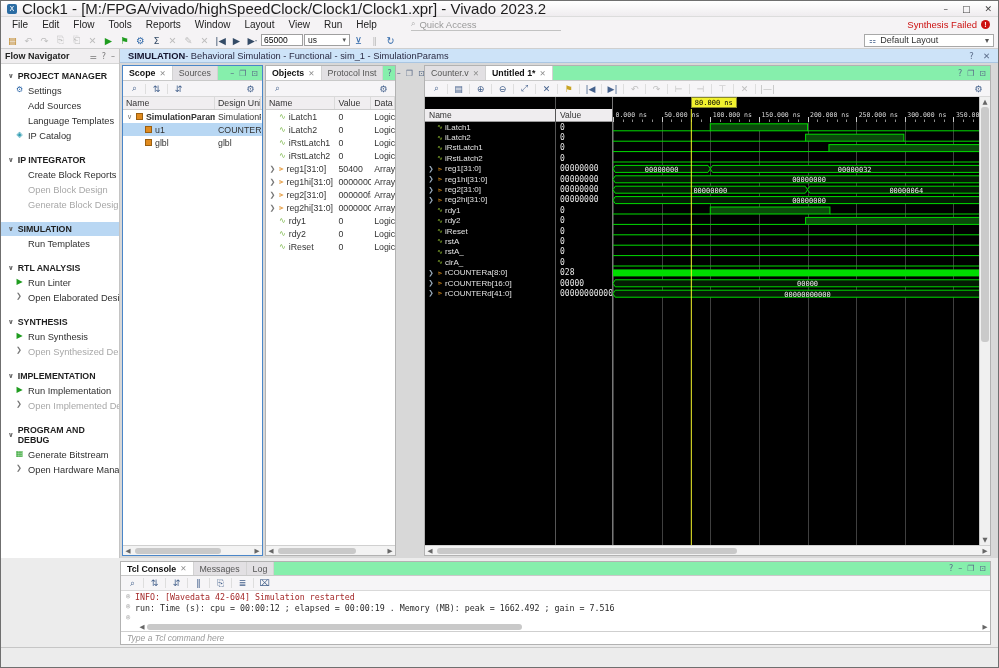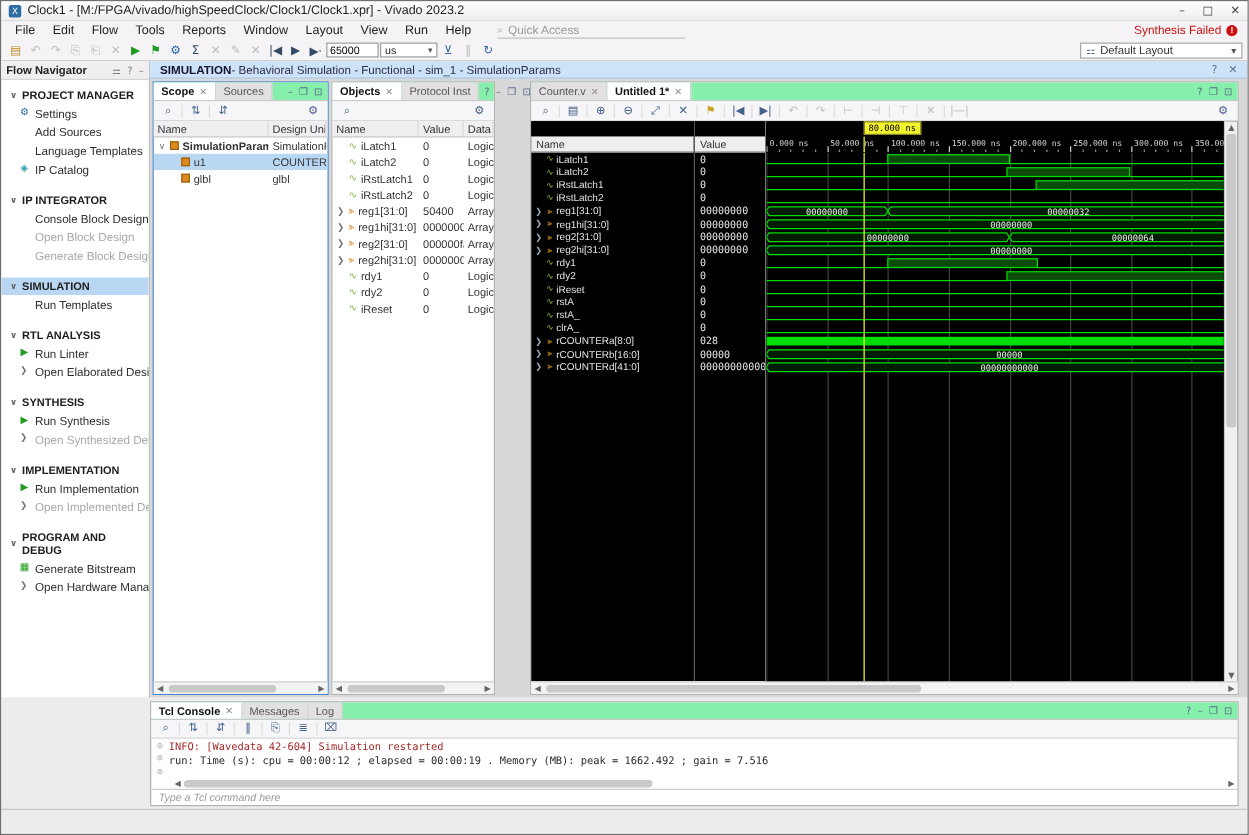--- a/index.html
+++ b/index.html
@@ -3,25 +3,25 @@
 <meta charset="utf-8">
 <style>
   html,body{margin:0;padding:0;background:#9a9a9a;}
   *{box-sizing:border-box;}
   .app{width:999px;height:668px;display:flex;flex-direction:column;border:1px solid #6f6f6f;
        background:#ececec;font-family:"Liberation Sans",sans-serif;font-size:10px;color:#333;overflow:hidden;position:relative;}
   .icon{font-family:"DejaVu Sans",sans-serif;}
   
   .titlebar{height:16px;background:linear-gradient(#ffffff,#efecef);display:flex;align-items:center;padding:0 6px;border-bottom:1px solid #dcdcdc;flex:0 0 auto;}
   .app-logo{width:10px;height:10px;background:#2b6ca3;color:#fff;font-size:7px;line-height:10px;text-align:center;border-radius:2px;}
-  .title-text{margin-left:5px;font-size:10px;color:#1d1d1d;}
+  .title-text{margin-left:5px;font-size:15px;color:#1d1d1d;}
   .win-controls{margin-left:auto;display:flex;gap:14px;color:#444;font-size:9px;}
   .win-controls span{cursor:default;}
   
-  .menubar{height:15px;display:flex;align-items:center;background:#f5f3f5;padding-left:4px;flex:0 0 auto;}
+  .menubar{height:15px;display:flex;align-items:center;background:#f5f3f5;padding-left:4px;flex:0 0 auto;gap:13px;}
   .menu-item{padding:0 7px;font-size:10px;color:#222;}
   .quick-access{margin-left:14px;display:flex;align-items:center;gap:4px;width:150px;border-bottom:1px solid #c2c2c2;color:#9a9a9a;font-size:9.5px;height:12px;}
   .synth-status{margin-left:auto;margin-right:8px;display:flex;align-items:center;gap:4px;color:#cc1111;font-size:9.5px;}
   .err-dot{width:9px;height:9px;border-radius:50%;background:#cc1111;color:#fff;font-size:7px;line-height:9px;text-align:center;font-weight:bold;}
   
   .toolbar{height:17px;display:flex;align-items:center;background:#f5f3f5;border-bottom:1px solid #cfcfcf;padding:0 4px;gap:1px;flex:0 0 auto;}
   .tb-icon{min-width:15px;text-align:center;font-size:9.5px;color:#3d3d55;}
   .tb-icon.dis{color:#bdbdbd;} .tb-icon.grn{color:#1f9c1f;} .tb-icon.blu{color:#2c66a8;} .tb-icon.org{color:#c08a2e;} .tb-icon.drk{color:#344b66;}
   .time-input{width:42px;height:12px;font-size:8.5px;border:1px solid #9f9f9f;padding:0 2px;font-family:"Liberation Sans",sans-serif;}
   .time-unit{width:46px;height:12px;font-size:8.5px;border:1px solid #9f9f9f;background:#fff;display:flex;align-items:center;justify-content:space-between;padding:0 3px;color:#222;}
@@ -207,21 +207,21 @@
             <div class="fn-item">Settings<span class="ic icon gear">⚙</span></div>
             <div class="fn-item">Add Sources</div>
             <div class="fn-item">Language Templates</div>
             <div class="fn-item">IP Catalog<span class="ic icon ip">◈</span></div>
           </div>
           <div class="fn-section">
             <div class="fn-title">
               <span class="chev icon">∨</span>
               <span>IP INTEGRATOR</span>
             </div>
-            <div class="fn-item">Console Block Design</div>
+            <div class="fn-item">Create Block Reports</div>
             <div class="fn-item disabled">Open Block Design</div>
             <div class="fn-item disabled">Generate Block Design</div>
           </div>
           <div class="fn-section">
             <div class="fn-title selected">
               <span class="chev icon">∨</span>
               <span>SIMULATION</span>
             </div>
             <div class="fn-item">Run Templates</div>
           </div>

